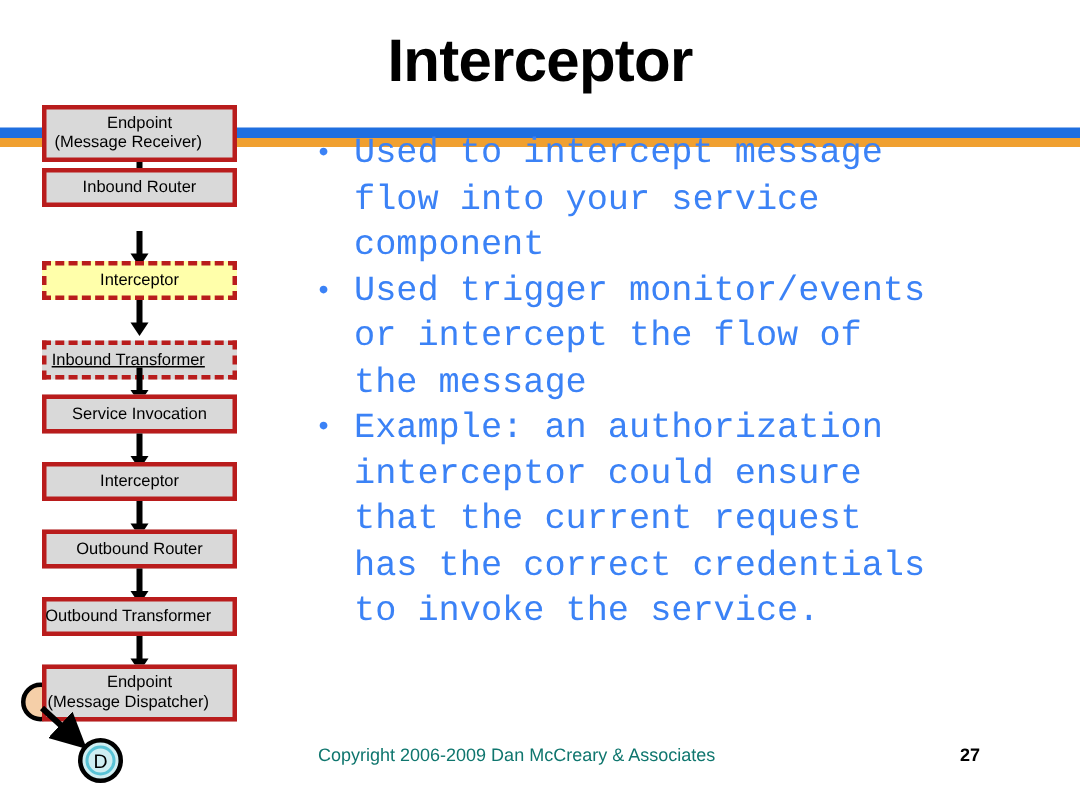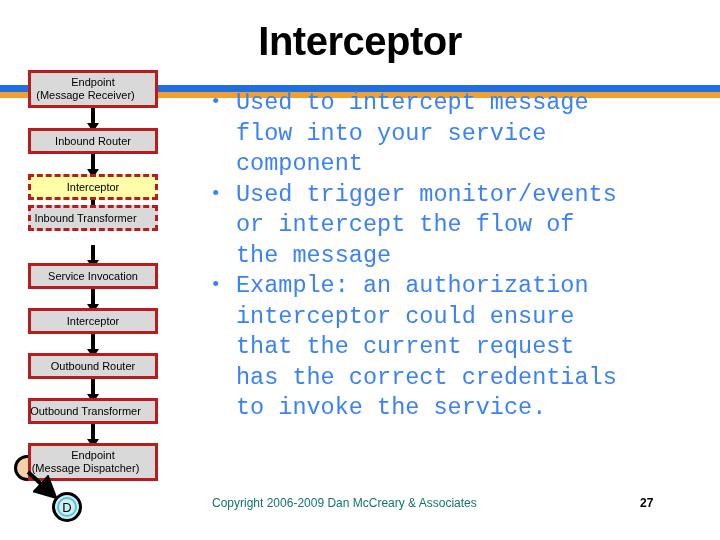--- a/index.html
+++ b/index.html
@@ -213,31 +213,31 @@
 <div class="stripe" id="stripe-orange"></div>
 
 <div id="flow-diagram">
 
   <div class="flow-box two-line" style="top:70px;">
     <span>Endpoint</span>
     <span class="overflow-label">(Message Receiver)</span>
   </div>
   <div class="flow-arrow" style="top:108px;height:16px;"></div>
 
-  <div class="flow-box one-line" style="top:128px;">
+  <div class="flow-box one-line" style="top:112px;">
     <span>Inbound Router</span>
   </div>
   <div class="flow-arrow" style="top:154px;height:16px;"></div>
 
   <div class="flow-box one-line dashed yellow" style="top:174px;">
     <span>Interceptor</span>
   </div>
   <div class="flow-arrow" style="top:200px;height:16px;"></div>
 
-  <div class="flow-box one-line dashed" style="top:205px;">
+  <div class="flow-box one-line dashed" style="top:227px;text-decoration:underline;">
     <span class="overflow-label">Inbound Transformer</span>
   </div>
   <div class="flow-arrow" style="top:245px;height:16px;"></div>
 
   <div class="flow-box one-line" style="top:263px;align-items:center;">
     <span>Service Invocation</span>
   </div>
   <div class="flow-arrow" style="top:289px;height:16px;"></div>
 
   <div class="flow-box one-line" style="top:308px;">

